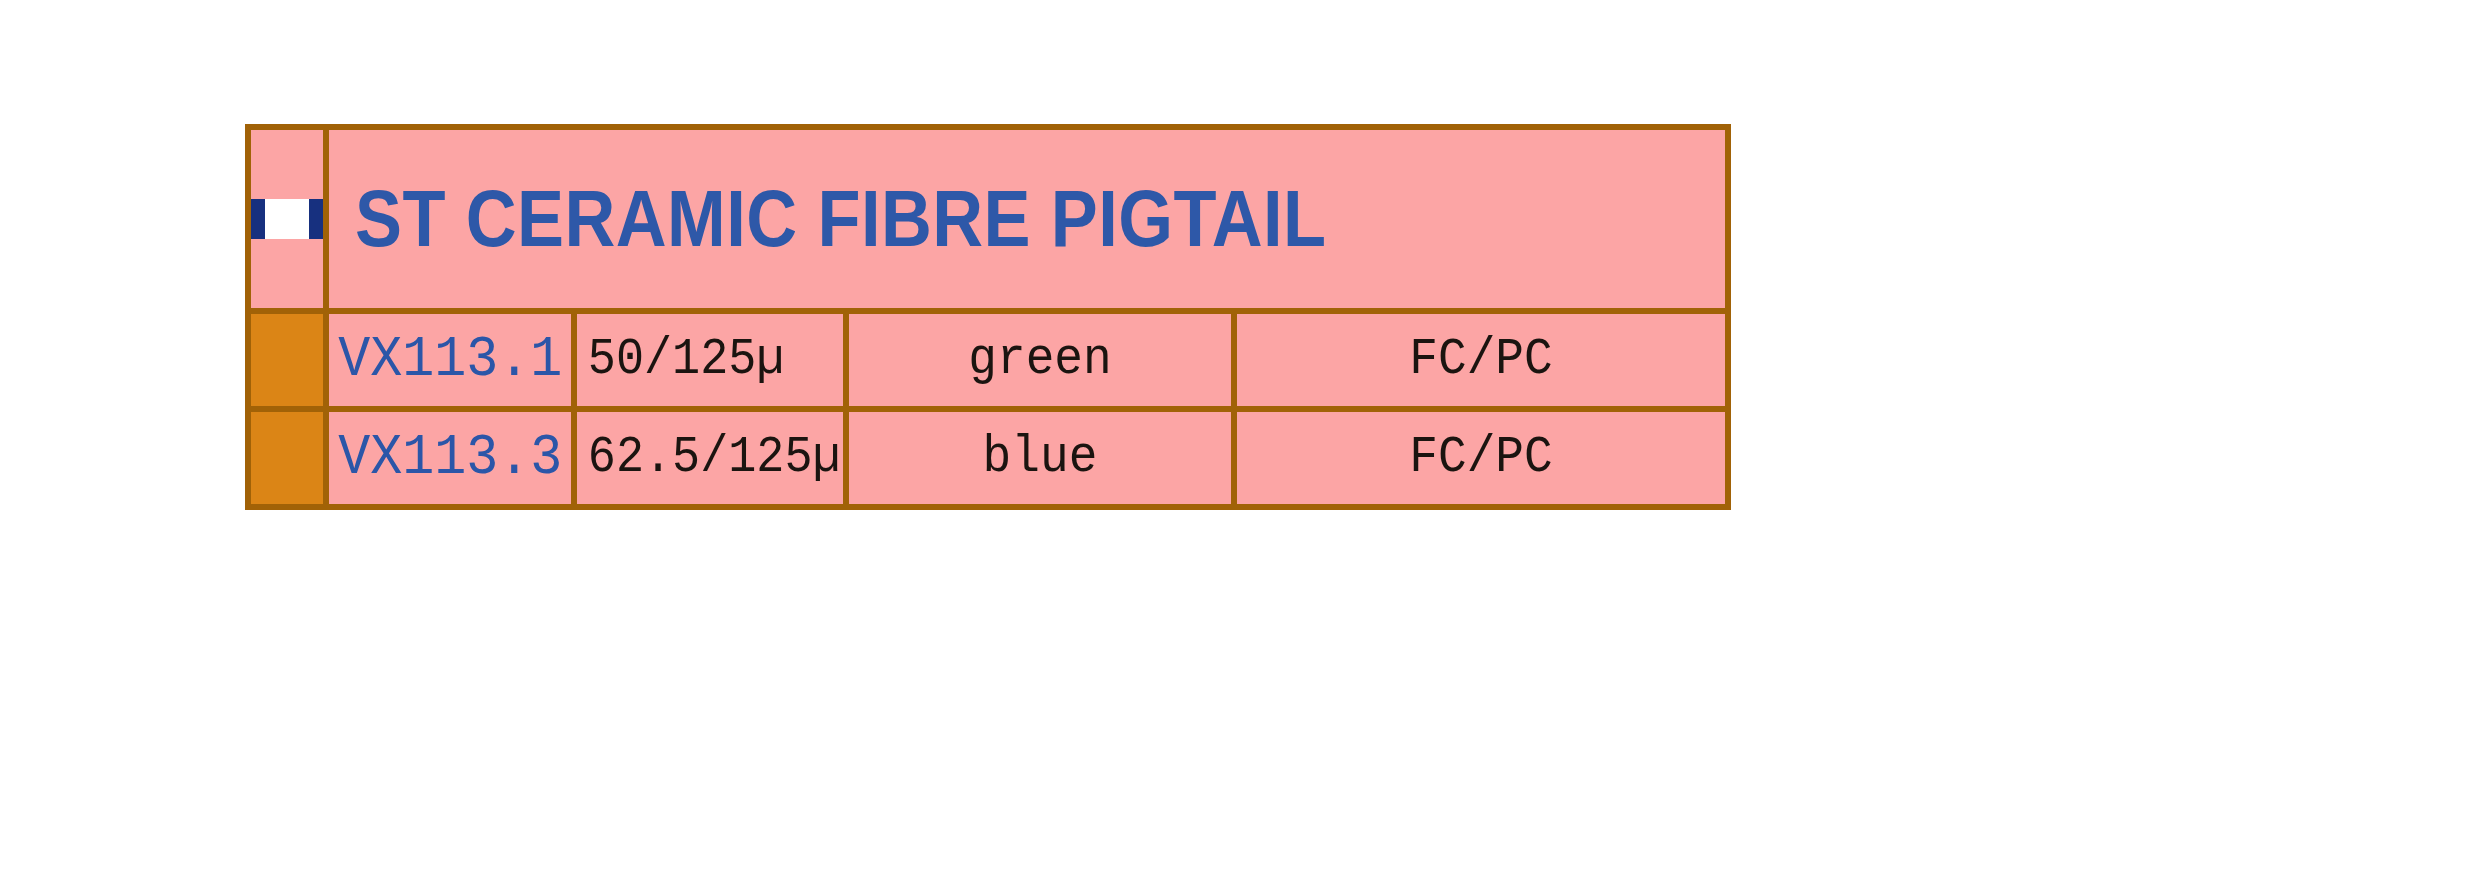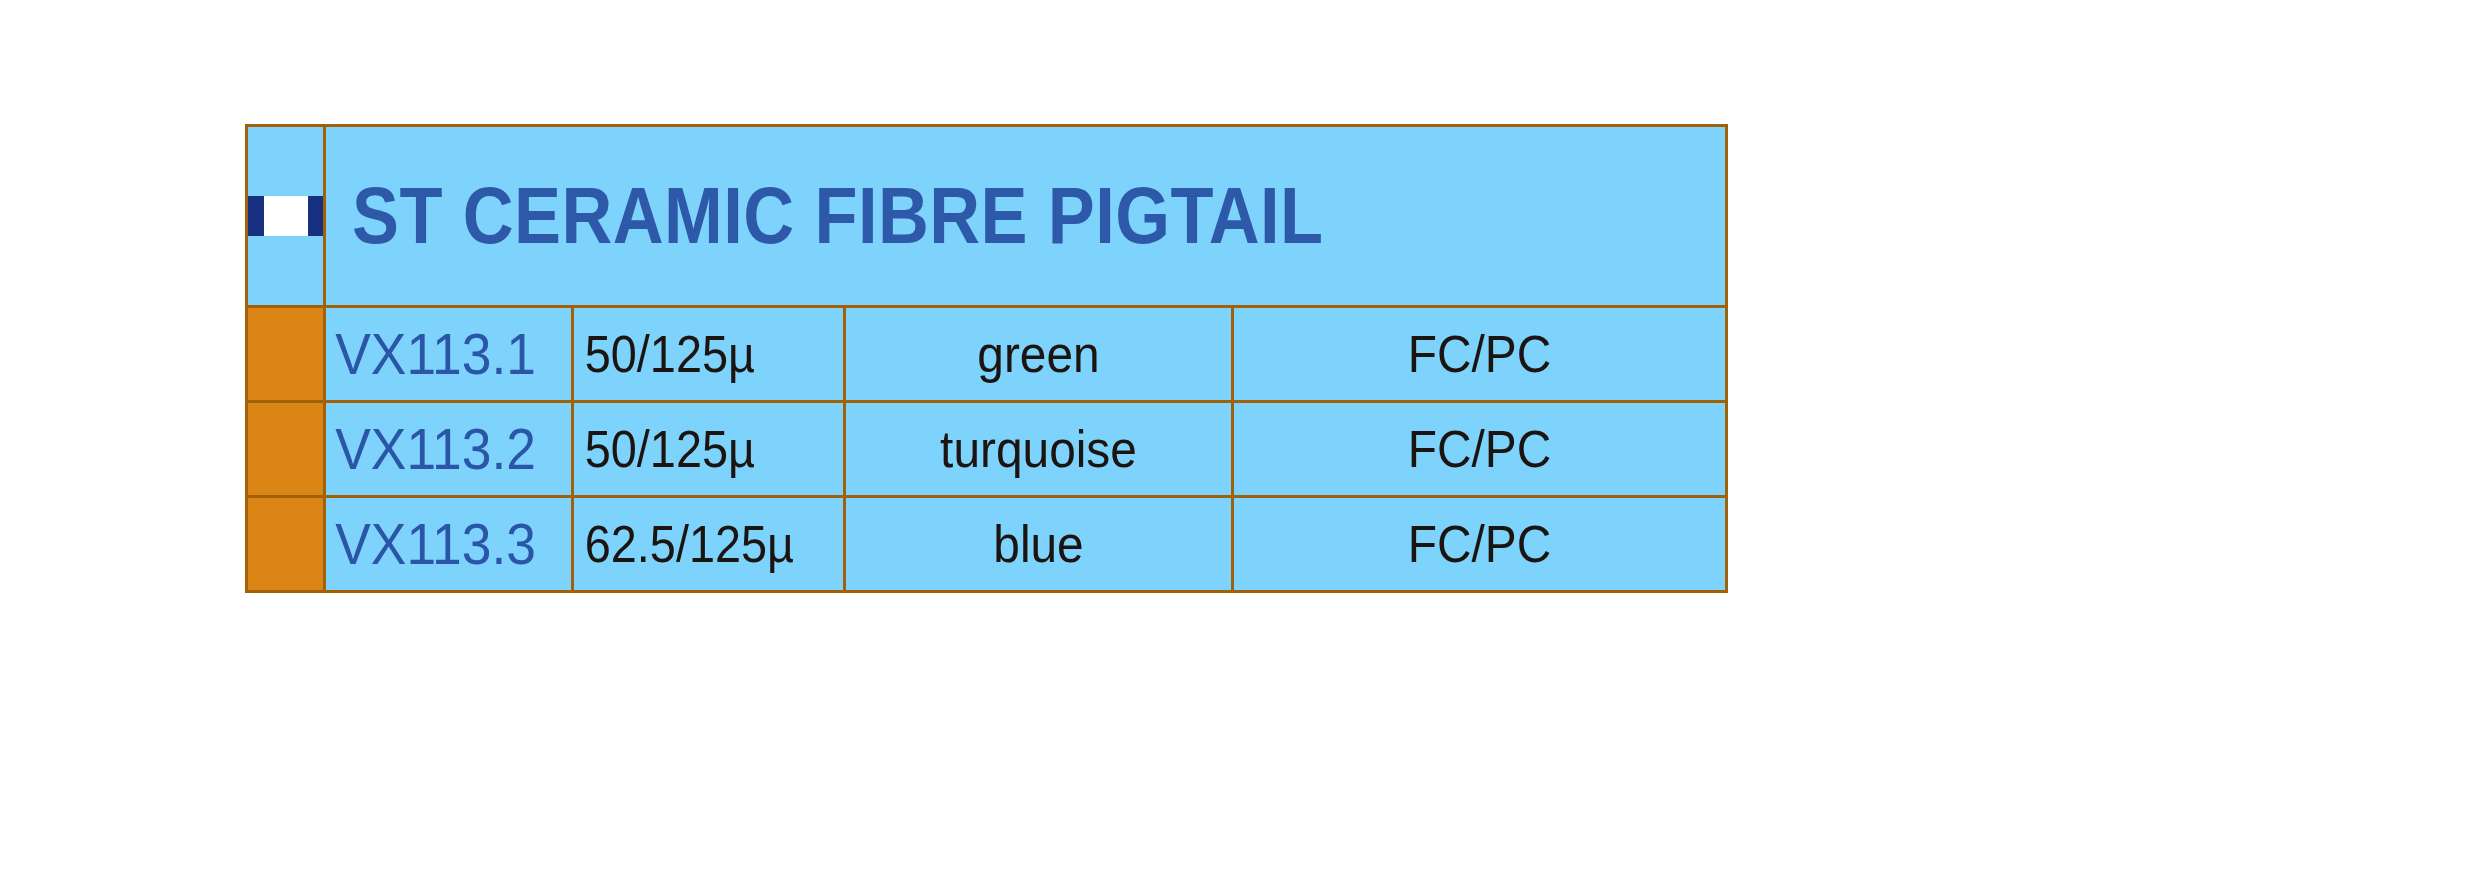--- a/index.html
+++ b/index.html
@@ -27,23 +27,23 @@
     left: 245px;
     top: 124px;
     width: 1480px;
     border-collapse: collapse;
     table-layout: fixed;
     background: #ffffff;
   }
 
   .spec-table td,
   .spec-table th {
-    border: 3px solid #a16207;
+    border: 6px solid #a16207;
     padding: 0;
-    background: #7dd3fc;
+    background: #fca5a5;
     vertical-align: middle;
   }
 
   
   .spec-table {
     outline: 0;
   }
 
   
   col.c-swatch { width: 78px; }
@@ -107,20 +107,21 @@
     white-space: nowrap;
     transform: scaleX(0.92);
     transform-origin: left center;
     padding-left: 14px;
   }
   td.head-blank { }
 
   
   .data-row td {
     height: 92px;
+    font-family: Liberation Mono, monospace;
   }
   .cell-code {
     color: #2b56a8;
     font-size: 58px;
     line-height: 1.0;
     white-space: nowrap;
     transform: scaleX(0.92);
     transform-origin: left center;
     padding-left: 10px;
   }
@@ -181,43 +182,26 @@
           <div class="cell-fibre">50/125µ</div>
         </td>
         <td>
           <div class="cell-center">green</div>
         </td>
         <td>
           <div class="cell-center">FC/PC</div>
         </td>
       </tr>
 
+
       <tr class="data-row">
         <td class="swatch-cell">
           <div class="swatch-orange"></div>
         </td>
         <td>
-          <div class="cell-code">VX113.2</div>
-        </td>
-        <td>
-          <div class="cell-fibre">50/125µ</div>
-        </td>
-        <td>
-          <div class="cell-center">turquoise</div>
-        </td>
-        <td>
-          <div class="cell-center">FC/PC</div>
-        </td>
-      </tr>
-
-      <tr class="data-row">
-        <td class="swatch-cell">
-          <div class="swatch-orange"></div>
-        </td>
-        <td>
           <div class="cell-code">VX113.3</div>
         </td>
         <td>
           <div class="cell-fibre">62.5/125µ</div>
         </td>
         <td>
           <div class="cell-center">blue</div>
         </td>
         <td>
           <div class="cell-center">FC/PC</div>

